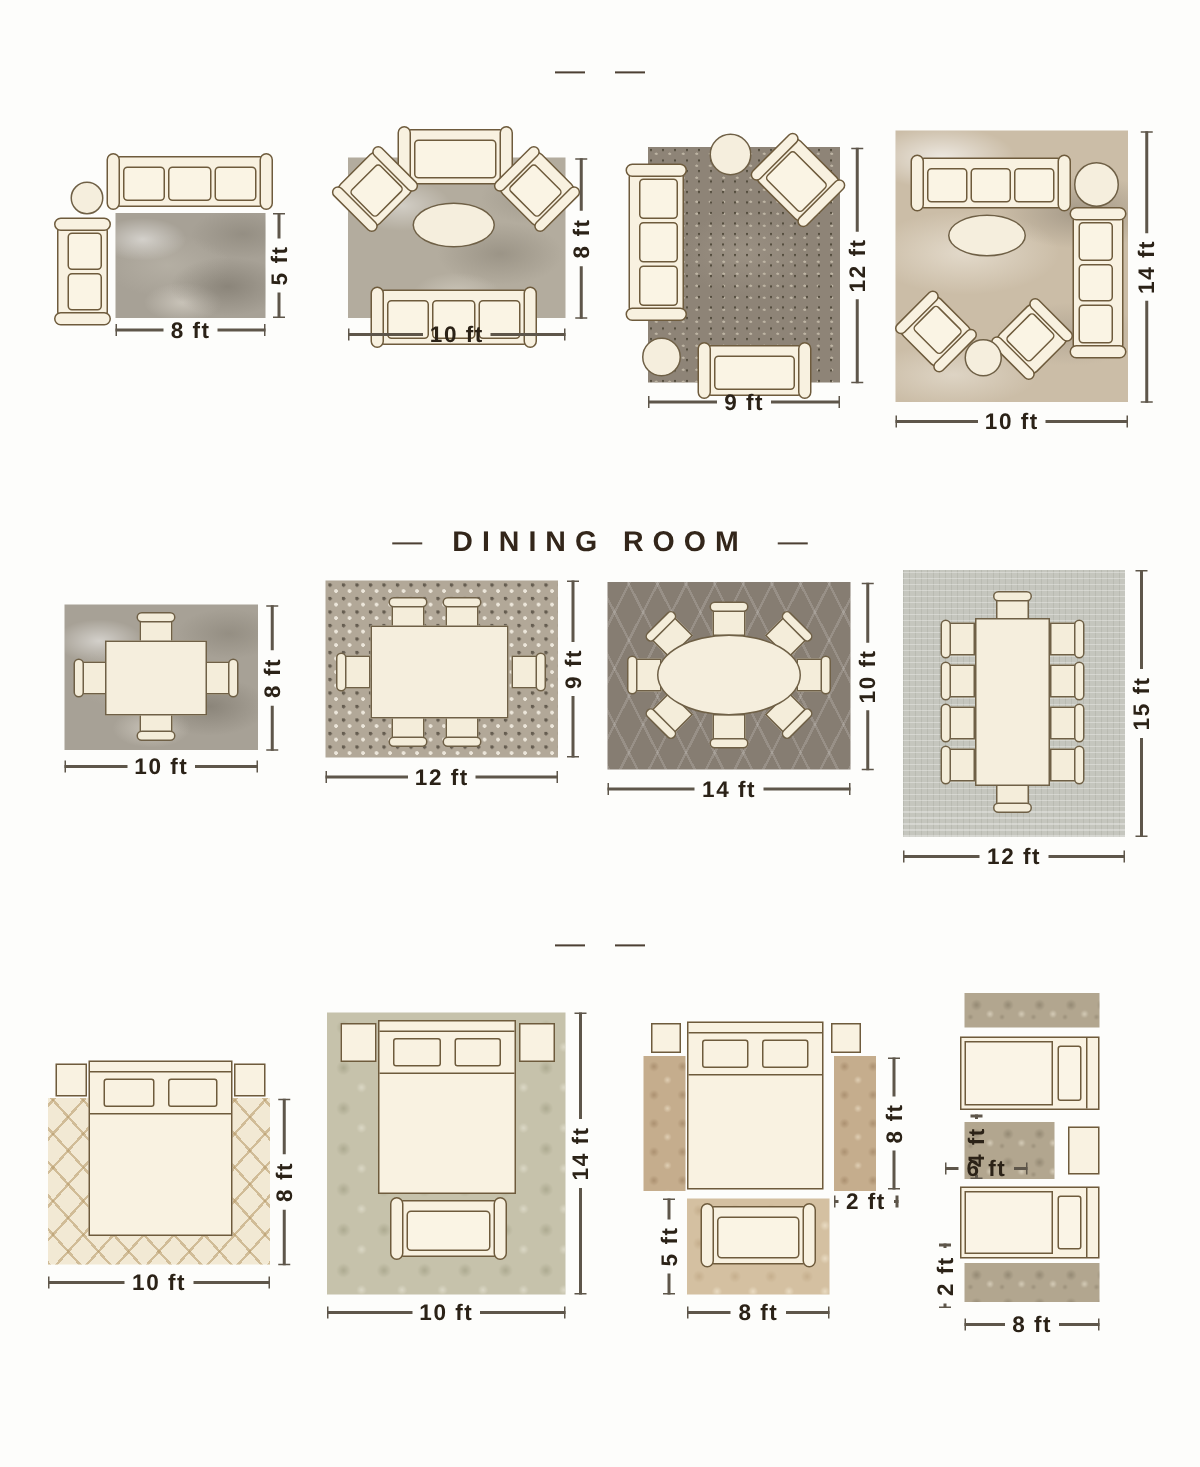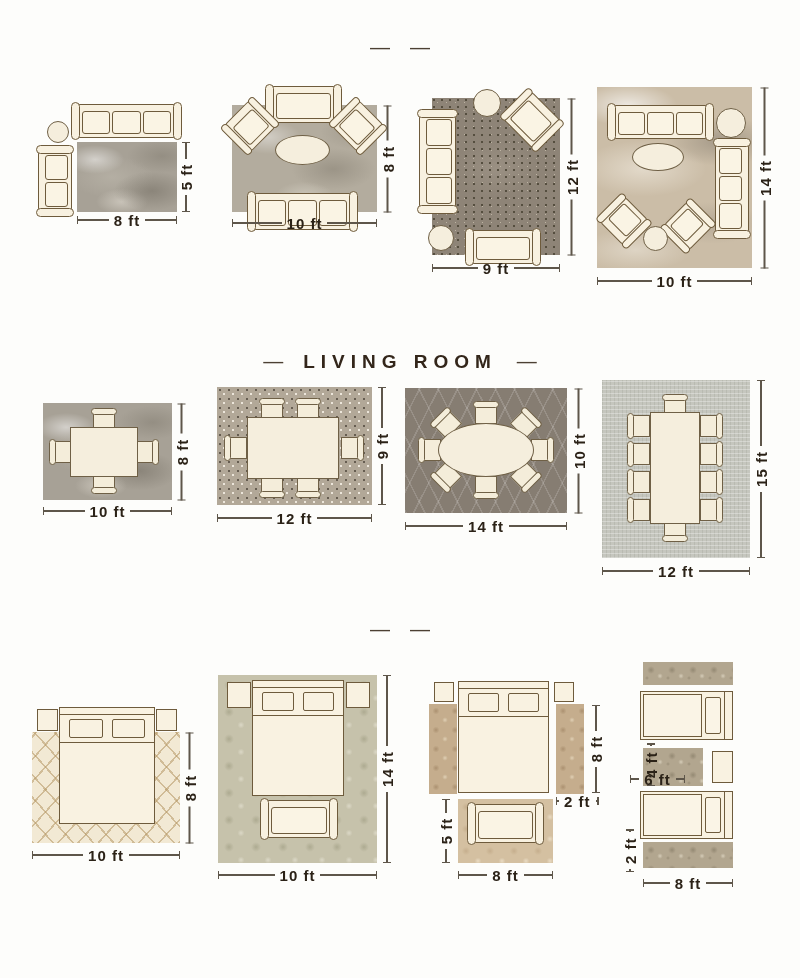--- a/index.html
+++ b/index.html
@@ -266,21 +266,21 @@
         </span>
         <span>14 ft</span>
         <span class="ln r">
           <i></i>
         </span>
     </div>
   </div>
 
   <div class="ttl" style="top:350px;">
     <span class="dash">—</span>
-    <span>LIVING ROOM</span>
+    <span>DINING ROOM</span>
     <span class="dash">—</span>
   </div>
 
   <div class="g">
     <div class="rug rx-mott" style="left:43px;top:403px;width:129px;height:97px;"></div>
     <i class="dch" style="left:93px;top:413px;"></i>
     <i class="dch" style="left:93px;top:471px;transform:rotate(180deg);"></i>
     <i class="dch" style="left:52px;top:443px;transform:rotate(-90deg);"></i>
     <i class="dch" style="left:134px;top:443px;transform:rotate(90deg);"></i>
     <div class="dtb" style="left:70px;top:427px;width:68px;height:50px;"></div>

